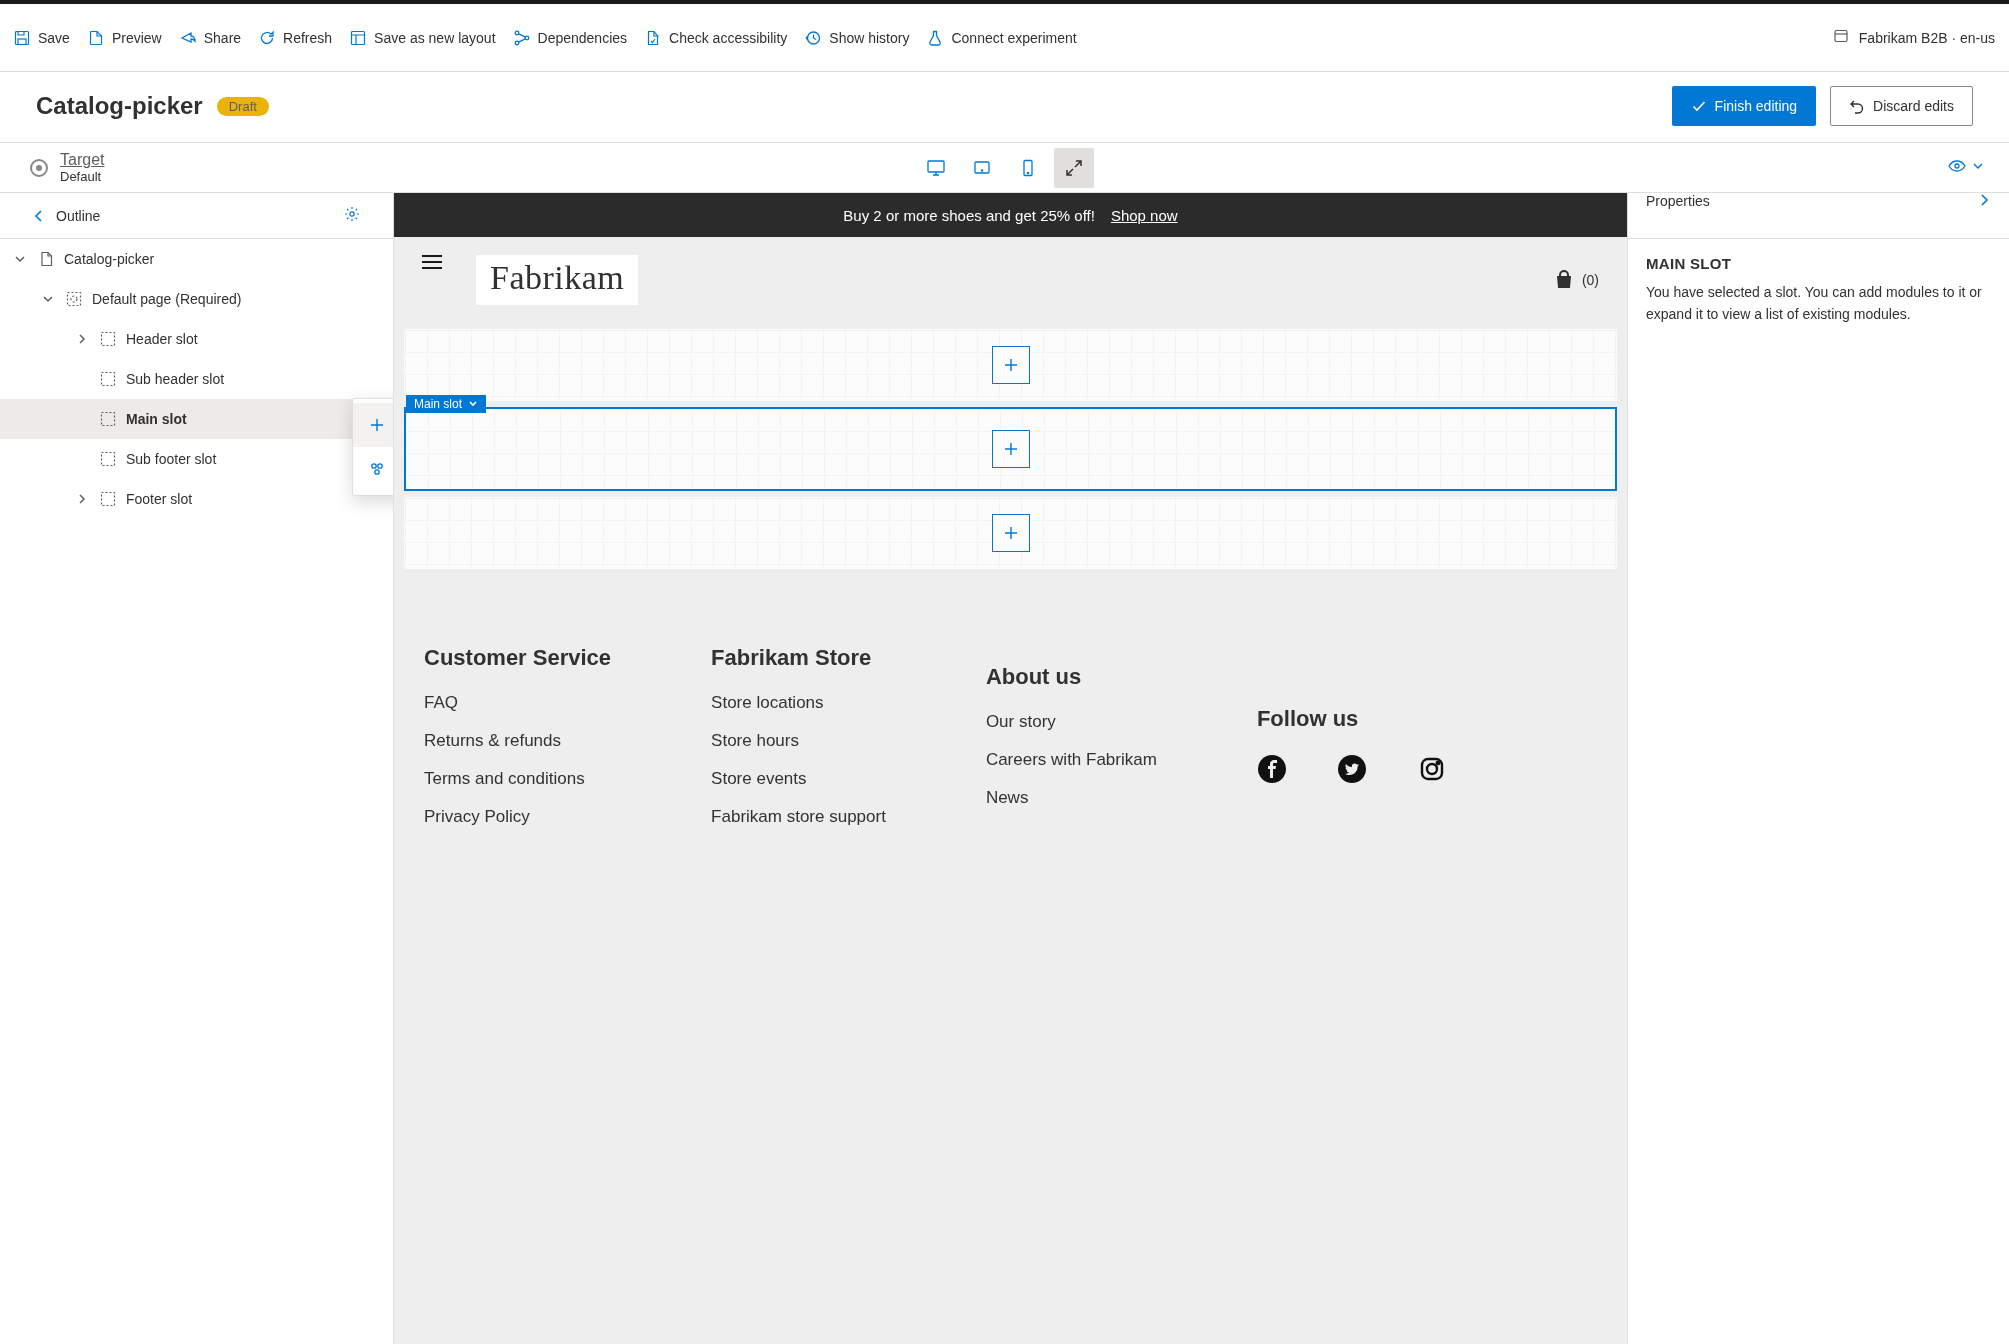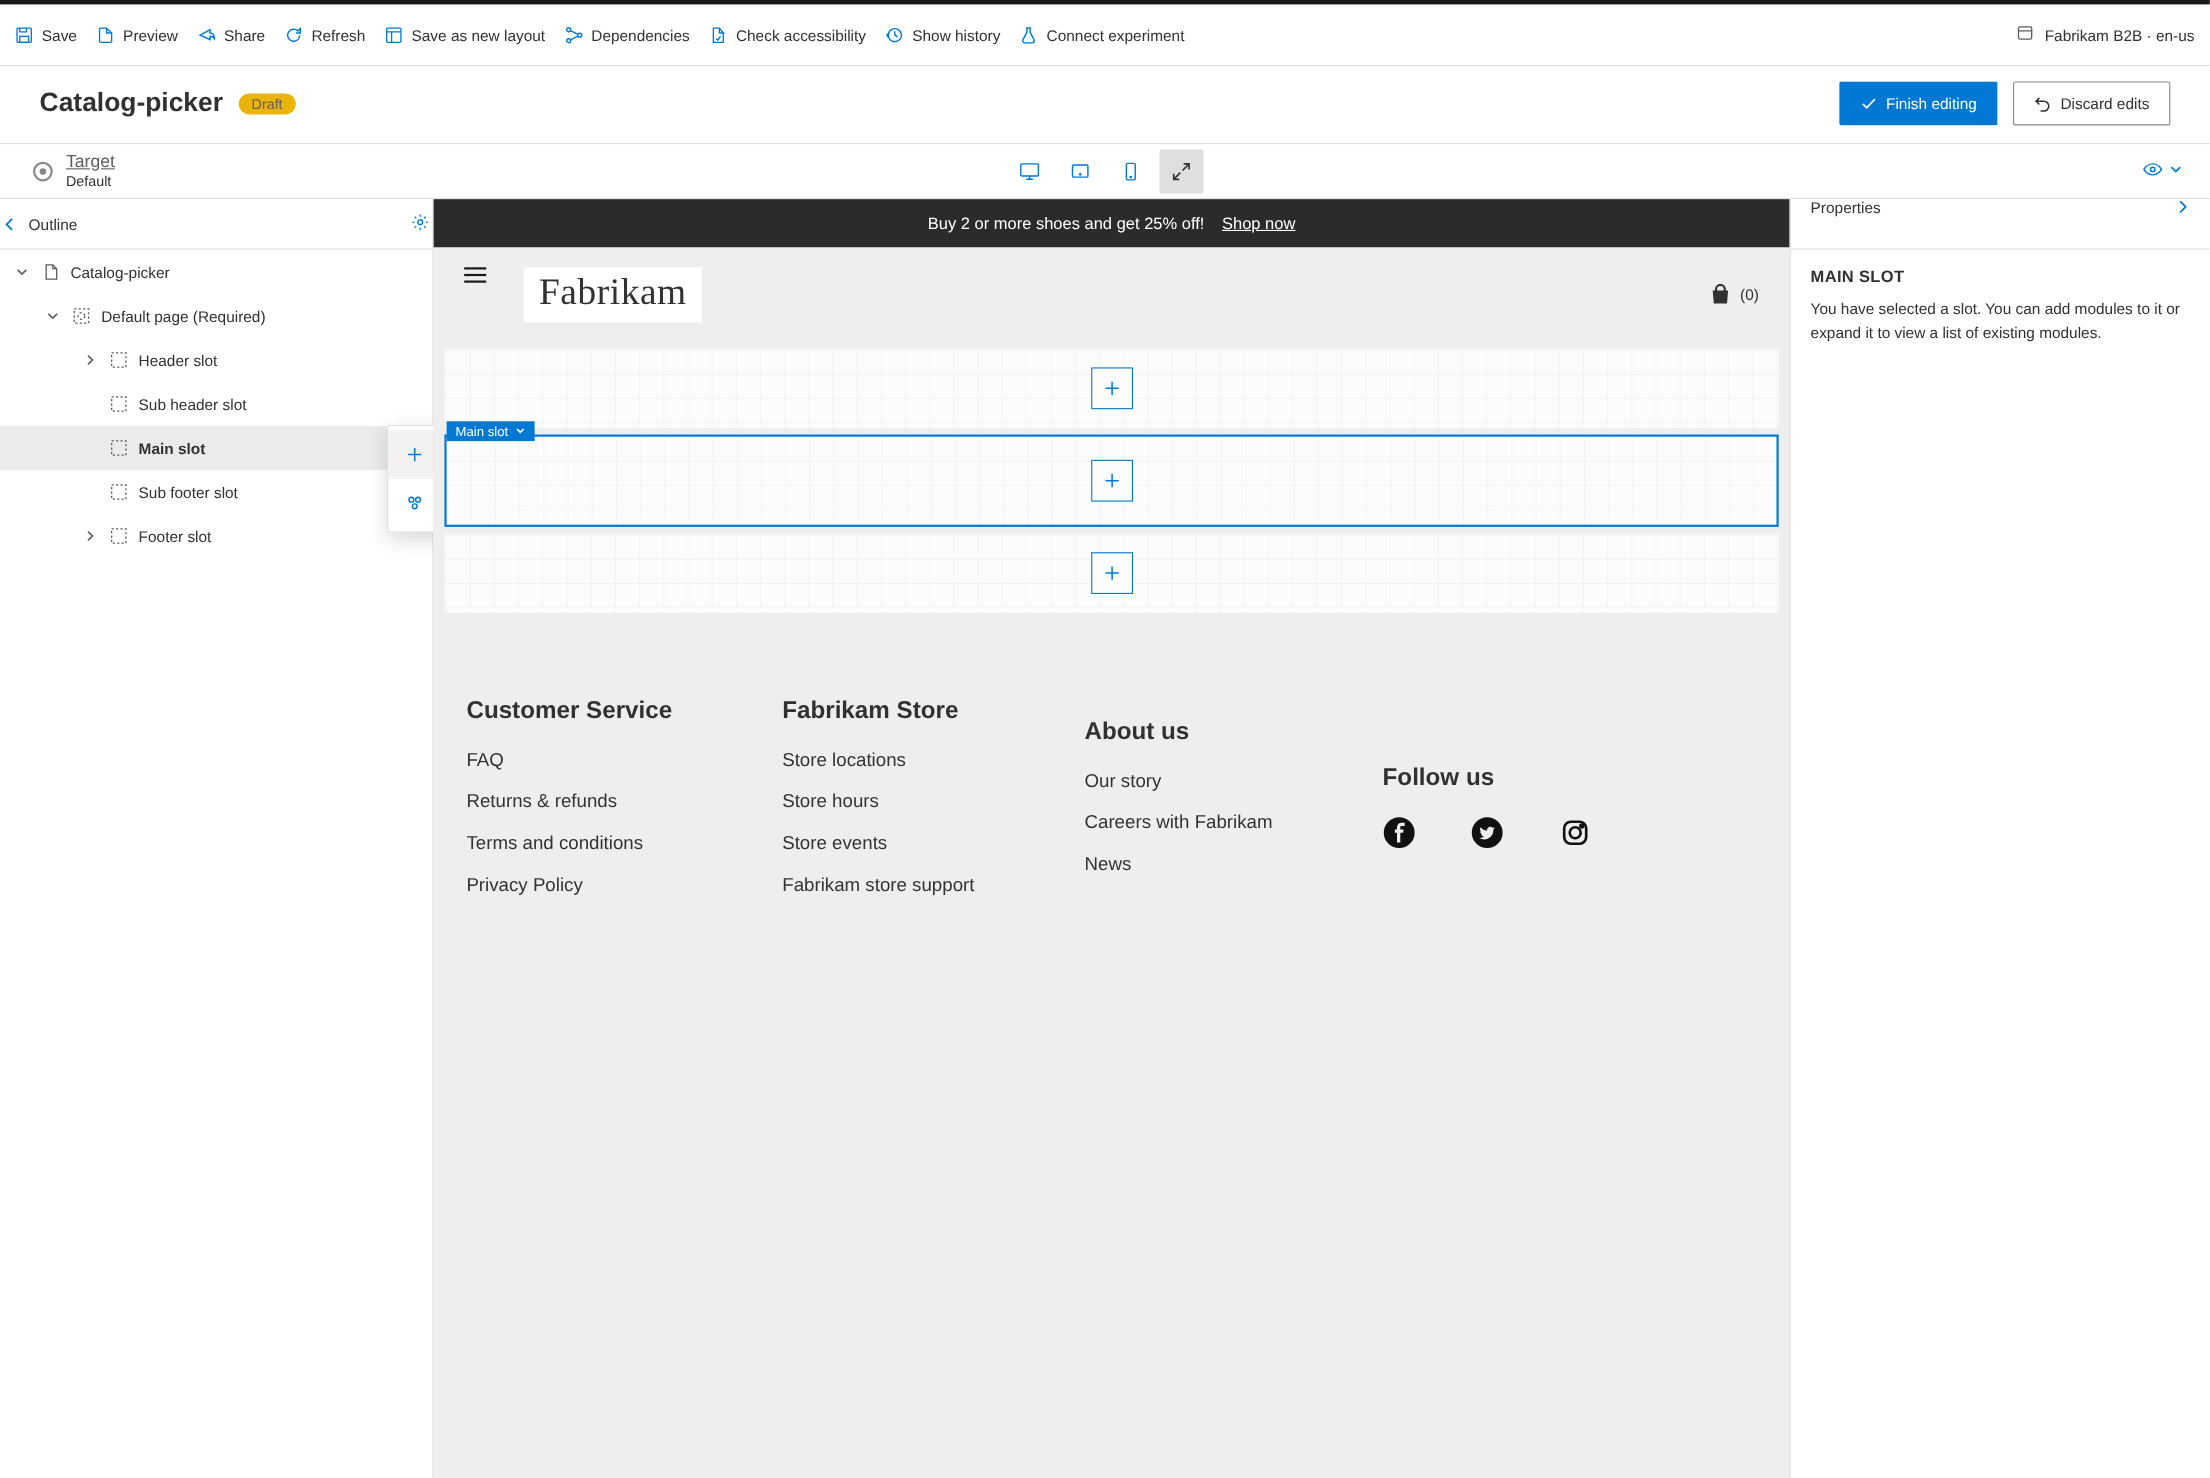--- a/index.html
+++ b/index.html
@@ -21,21 +21,21 @@
     font-size:14px;
     color:var(--text);
     background:white;
     overflow:hidden;
   }
   .app{display:flex;flex-direction:column;height:100vh;border-top:4px solid #1b1a19;}
 
   
   .cmdbar{
     display:flex;align-items:center;justify-content:space-between;
-    padding:0 14px;height:56px;border-bottom:1px solid var(--border);
+    padding:0 14px;height:68px;border-bottom:1px solid var(--border);
   }
   .cmds{display:flex;align-items:center;gap:18px;}
   .cmd{display:flex;align-items:center;gap:8px;color:var(--text);cursor:pointer;}
   .cmd .ic{color:var(--blue);display:flex;align-items:center;}
   .siteinfo{display:flex;align-items:center;gap:10px;color:var(--text);}
   .siteinfo .ic{color:var(--muted);}
 
   
   .titlebar{
     display:flex;align-items:center;justify-content:space-between;
@@ -64,21 +64,21 @@
   .devbtn.active{background:#e1dfdd;color:#323130;}
   .opt-right{margin-left:auto;padding-right:24px;display:flex;align-items:center;gap:4px;color:var(--blue);}
 
   
   .main{flex:1;display:flex;min-height:0;}
 
   
   .outline{width:394px;border-right:1px solid var(--border);display:flex;flex-direction:column;background:white;}
   .outline-head{
     display:flex;align-items:center;justify-content:space-between;
-    height:46px;padding:0 2px;border-bottom:1px solid var(--border);
+    height:46px;padding:0 32px;border-bottom:1px solid var(--border);
   }
   .outline-head .back{display:flex;align-items:center;gap:10px;color:var(--text);cursor:pointer;}
   .outline-head .back svg{color:var(--blue);}
   .outline-head .gear{color:var(--blue);cursor:pointer;}
   .tree{flex:1;overflow:auto;position:relative;}
   .trow{display:flex;align-items:center;height:40px;gap:10px;cursor:pointer;position:relative;}
   .trow.selected{background:var(--selected);font-weight:600;}
   .trow .chev{width:16px;display:flex;justify-content:center;color:#605e5c;}
   .trow .slot-ic{stroke:#605e5c;}
   .trow .ell{position:absolute;right:12px;color:#605e5c;}

